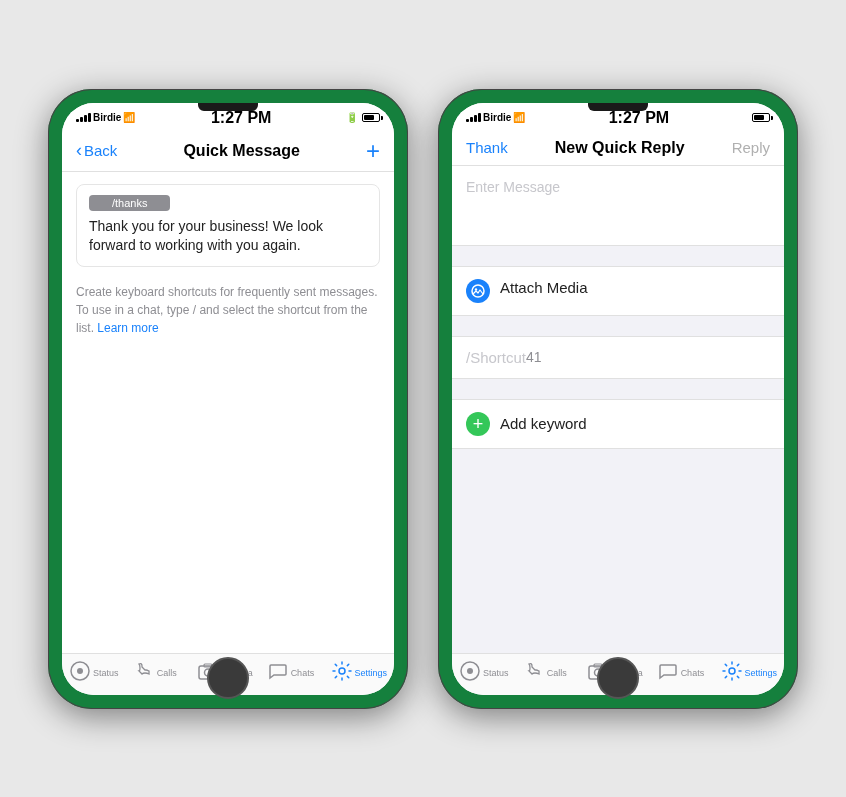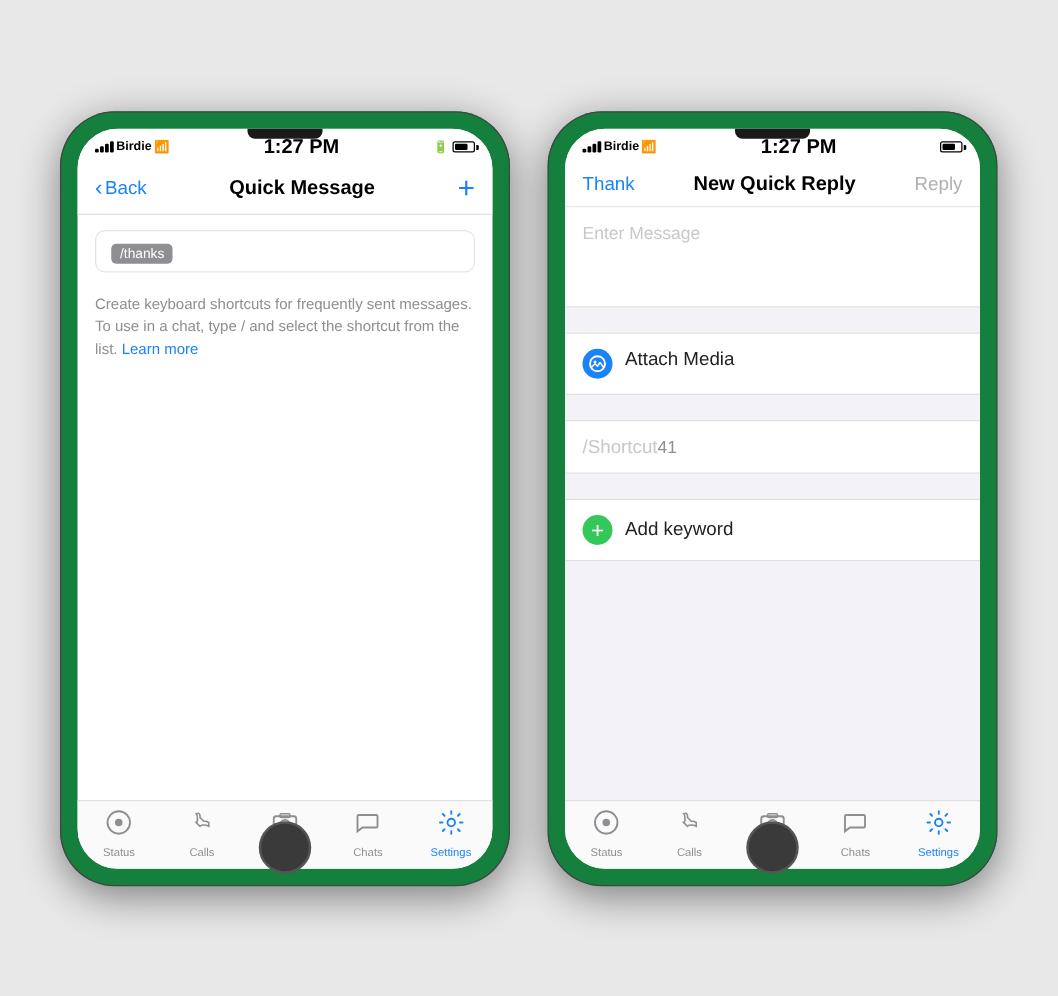--- a/index.html
+++ b/index.html
@@ -138,21 +138,21 @@
       background: #fff;
       border: 1px solid #e5e5e5;
       border-radius: 8px;
       overflow: hidden;
     }
     .qr-tag {
       display: inline-block;
       background: #8e8e93;
       color: #fff;
       font-size: 11px;
-      padding: 2px 7px;
+      padding: 2px 23px;
       border-radius: 4px;
       margin: 10px 12px 6px;
       text-align: right;
     }
     .qr-text {
       font-size: 14px;
       color: #222;
       padding: 0 12px 10px;
       line-height: 1.4;
     }
@@ -171,21 +171,21 @@
       display: flex;
       justify-content: space-around;
       align-items: center;
       padding: 6px 0 8px;
       border-top: 1px solid #e0e0e0;
       background: #fafafa;
       flex-shrink: 0;
     }
     .tab-item {
       display: flex;
-      flex-direction: column;
+      flex-direction: row;
       align-items: center;
       gap: 2px;
       cursor: pointer;
       min-width: 50px;
     }
     .tab-icon { font-size: 20px; color: #8e8e93; }
     .tab-icon.active { color: #1a82fb; }
     .tab-label { font-size: 9px; color: #8e8e93; }
     .tab-label.active { color: #1a82fb; }
 
@@ -305,20 +305,21 @@
           <span>Back</span>
         </div>
         <div class="nav-title">Quick Message</div>
         <div class="nav-plus">+</div>
       </div>
 
       <div class="screen-content">
 
         <div class="quick-reply-item">
           <div class="qr-tag">/thanks</div>
+          <div class="qr-text">Thank you for your business! We look forward to working with you again.</div>
         </div>
 
         <div class="help-text">
           <span>Create keyboard shortcuts for frequently sent messages. To use in a chat, type / and select the shortcut from the list.</span>
           <span class="help-link">Learn more</span>
         </div>
       </div>
 
       <div class="tab-bar">
         <div class="tab-item">

